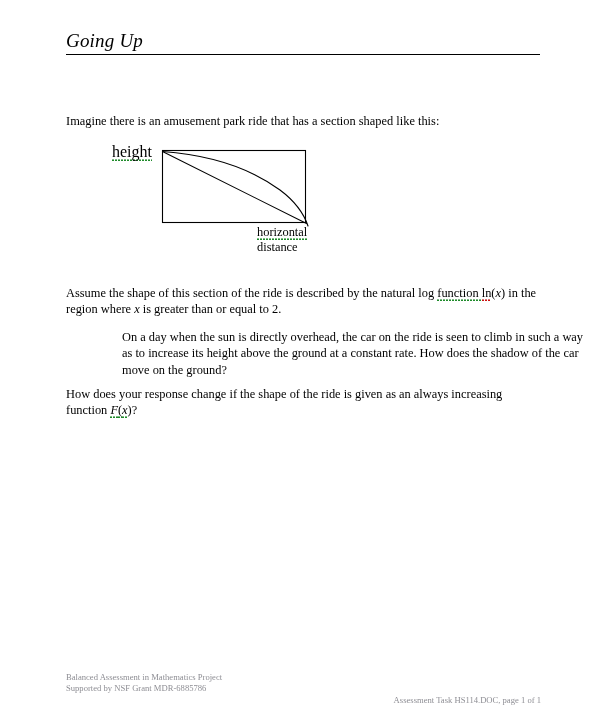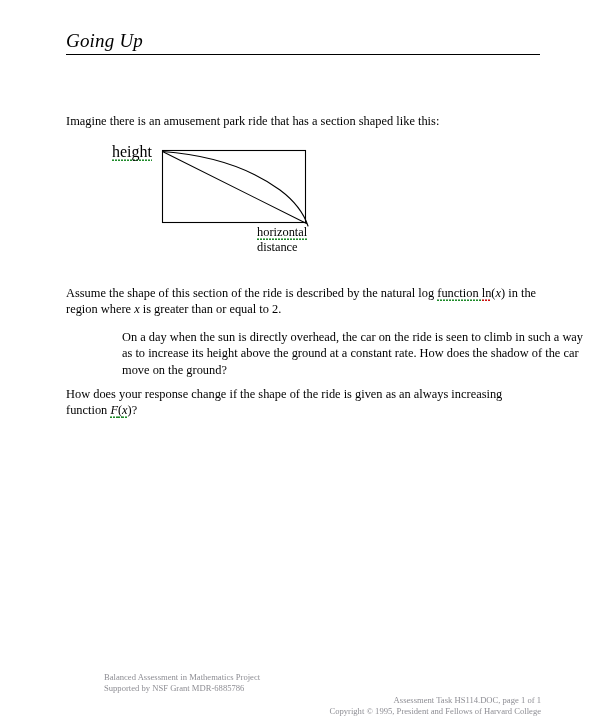--- a/index.html
+++ b/index.html
@@ -115,21 +115,21 @@
     left: 66px;
     top: 672px;
     width: 475px;
     display: flex;
     justify-content: space-between;
     align-items: flex-start;
     color: #8e8e94;
     font-size: 8.6px;
     line-height: 10.6px;
   }
-  .footer-left  { text-align: left; white-space: nowrap; margin-left: 38px; }
+  .footer-left  { text-align: left; white-space: nowrap; }
   .footer-right { text-align: right; white-space: nowrap; margin-top: 23px; }
   .footer-line  { display: block; }
 </style>
 </head>
 <body>
 
 <div class="page">
 
   <div class="title-block">
     <h1 class="doc-title">Going Up</h1>
@@ -172,17 +172,16 @@
     <span>How does your response change if the shape of the ride is given as an always increasing function </span><span class="grammar ital">F</span><span class="grammar">(</span><span class="grammar ital">x</span><span>)</span><span>?</span>
   </div>
 
   <div class="footer">
     <div class="footer-left">
       <span class="footer-line">Balanced Assessment in Mathematics Project</span>
       <span class="footer-line">Supported by NSF Grant MDR-6885786</span>
     </div>
     <div class="footer-right">
       <span class="footer-line">Assessment Task HS114.DOC, page 1 of 1</span>
-      <span class="footer-line">Copyright © 1995, President and Fellows of Harvard College</span>
     </div>
   </div>
 
 </div>
 
 </body></html>

